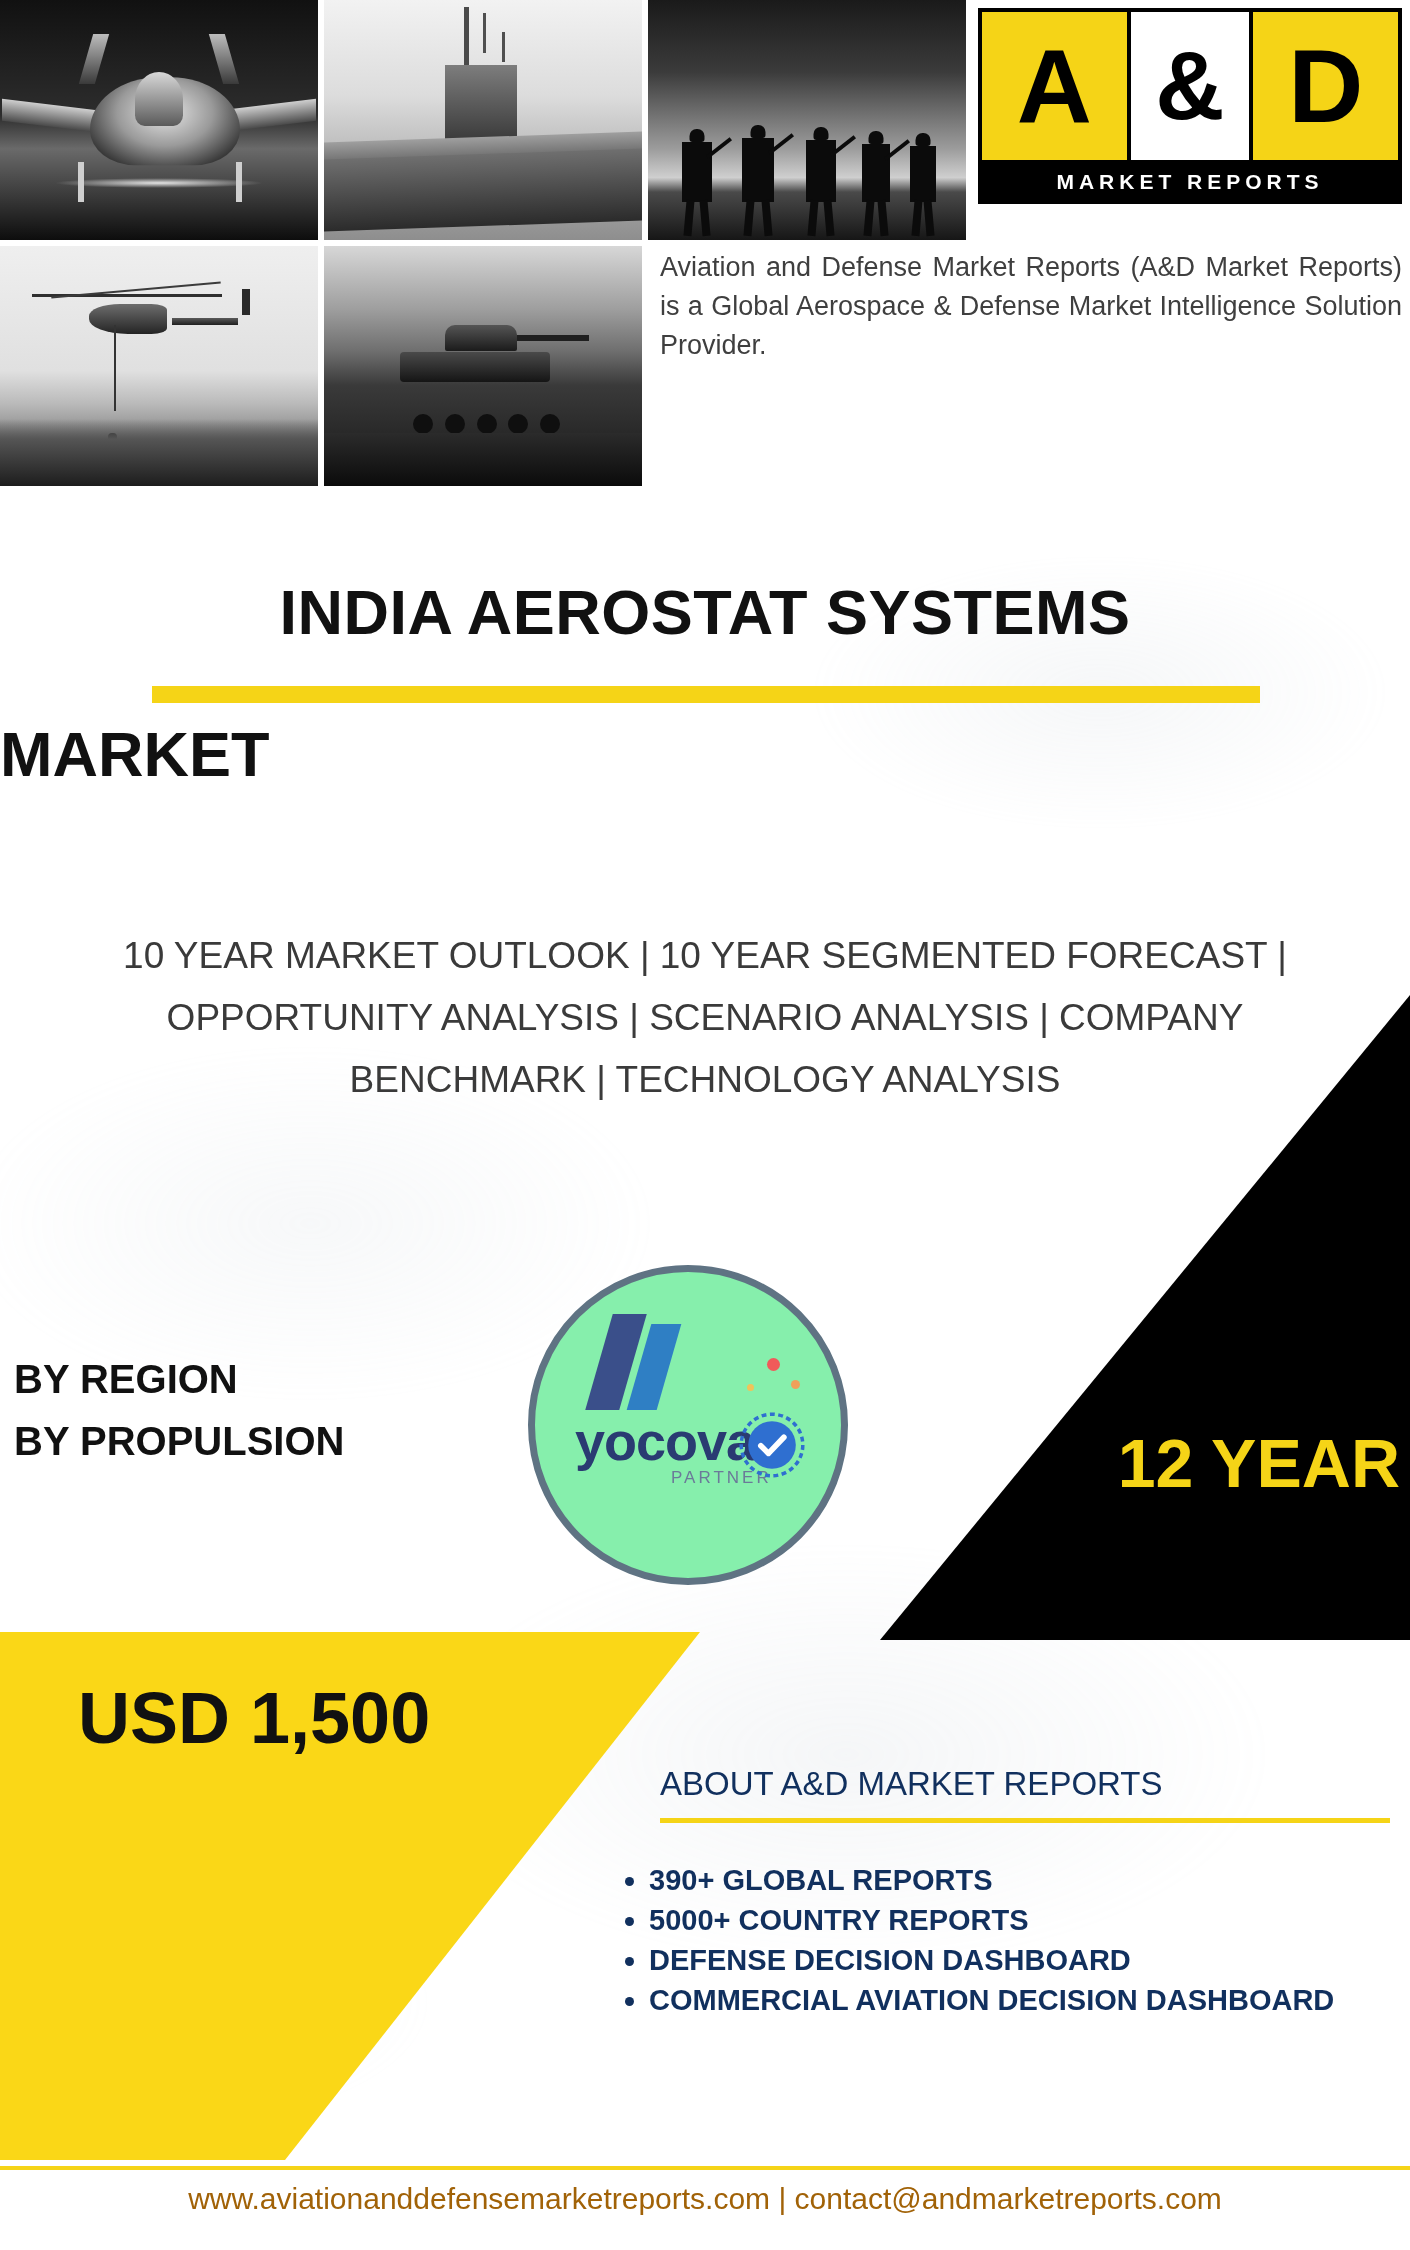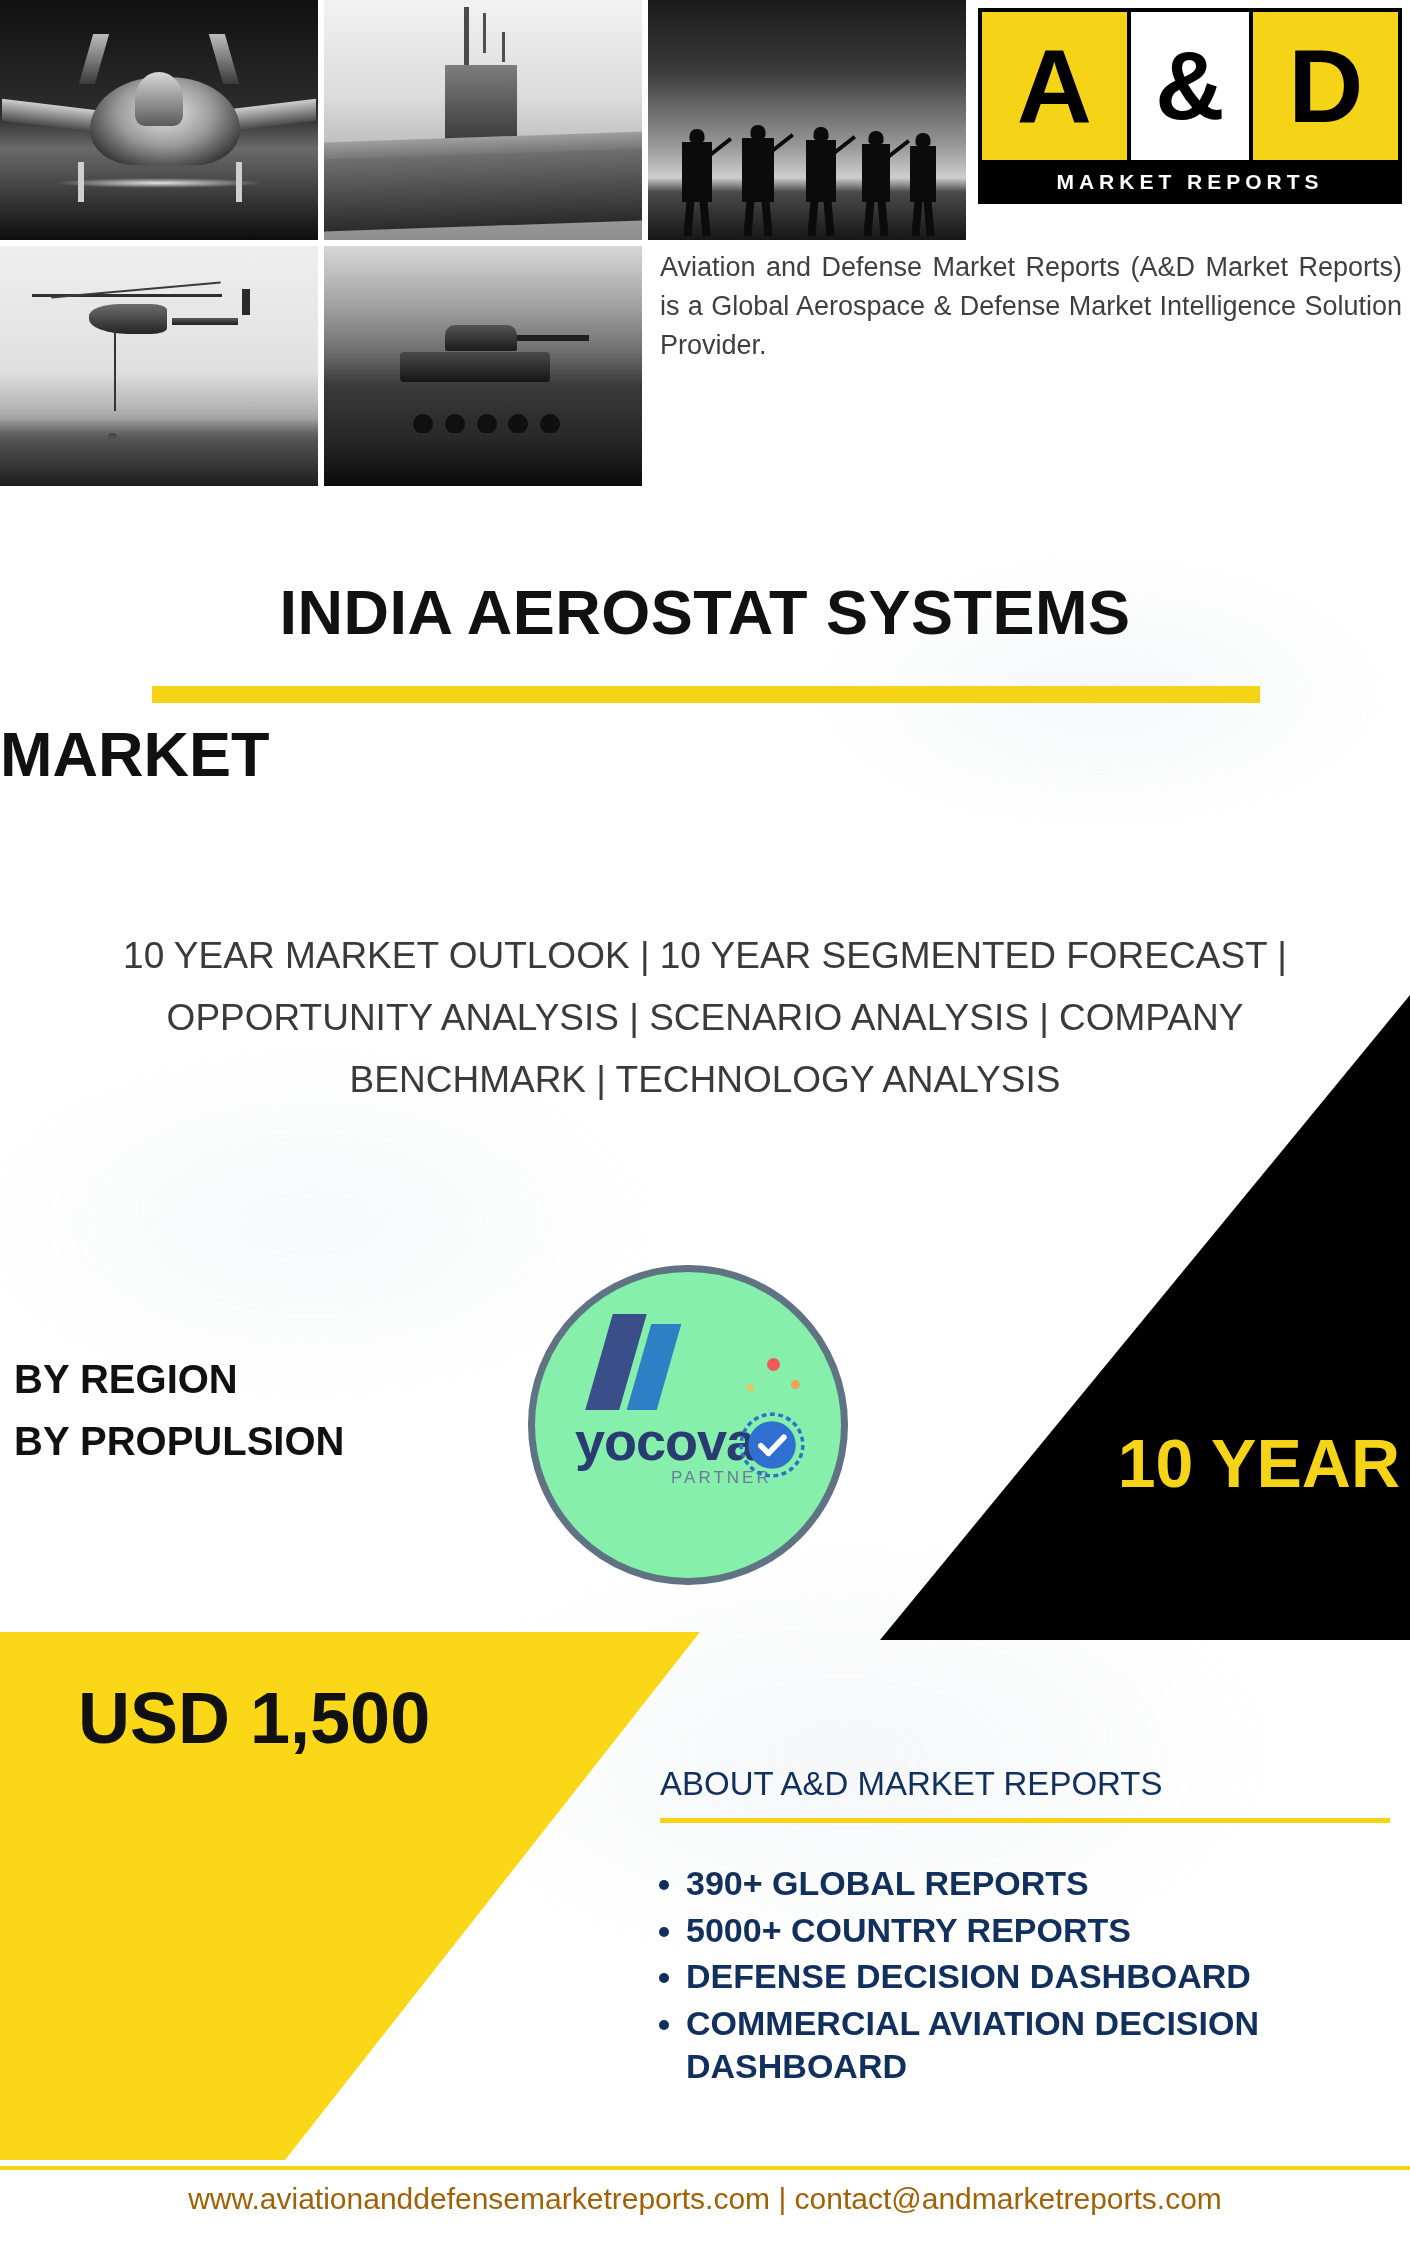--- a/index.html
+++ b/index.html
@@ -222,22 +222,22 @@
 
   
   .about-title {
     position:absolute; left: 660px; top: 1765px; width: 740px;
     font-size: 33px; font-weight: 400; color:#11305e;
   }
   .about-rule {
     position:absolute; left: 660px; top: 1818px; width: 730px; height: 5px; background: #f5d417;
   }
   .about-list {
-    position:absolute; left: 686px; top: 1862px; width: 720px;
-    color:#11305e; font-size: 34px; font-weight: 700; line-height: 1.28;
+    position:absolute; left: 649px; top: 1862px; width: 720px;
+    color:#11305e; font-size: 29px; font-weight: 700; line-height: 1.28;
   }
   .about-list li { margin-bottom: 3px; }
 
   
   .footer-rule { position:absolute; left:0; top: 2166px; width:1410px; height:4px; background:#f5d417; }
   .footer {
     position:absolute; left:0; top: 2182px; width: 1410px; text-align:center;
     font-size: 30px; color:#a16207;
   }
 </style>
@@ -380,21 +380,21 @@
     <div class="yo-text">yocova</div>
     <div class="yo-partner">PARTNER</div>
     <svg class="yo-seal" viewBox="0 0 100 100">
       <circle cx="50" cy="50" r="44" fill="none" stroke="#2f6fd0" stroke-width="5" stroke-dasharray="7 5"></circle>
       <circle cx="50" cy="50" r="34" fill="#2f6fd0"></circle>
       <path d="M34 51 L45 62 L67 39" fill="none" stroke="#ffffff" stroke-width="8" stroke-linecap="round" stroke-linejoin="round"></path>
     </svg>
   </div>
 
   <div class="forecast">
-    <div>10 YEAR</div>
+    <div>12 YEAR</div>
   </div>
 
   <div class="price">USD 1,500</div>
 
   <div class="about-title">ABOUT A&amp;D MARKET REPORTS</div>
   <div class="about-rule"></div>
   <ul class="about-list">
     <li>390+ GLOBAL REPORTS</li>
     <li>5000+ COUNTRY REPORTS</li>
     <li>DEFENSE DECISION DASHBOARD</li>

